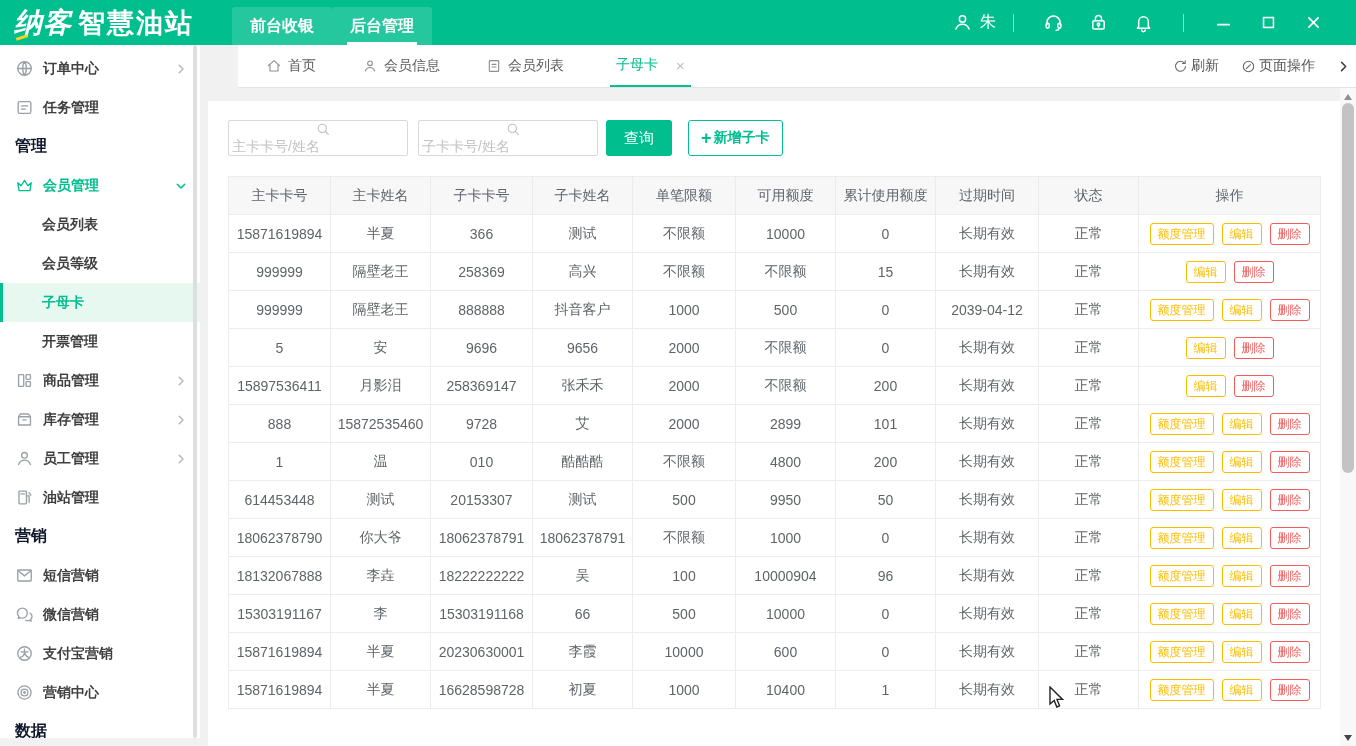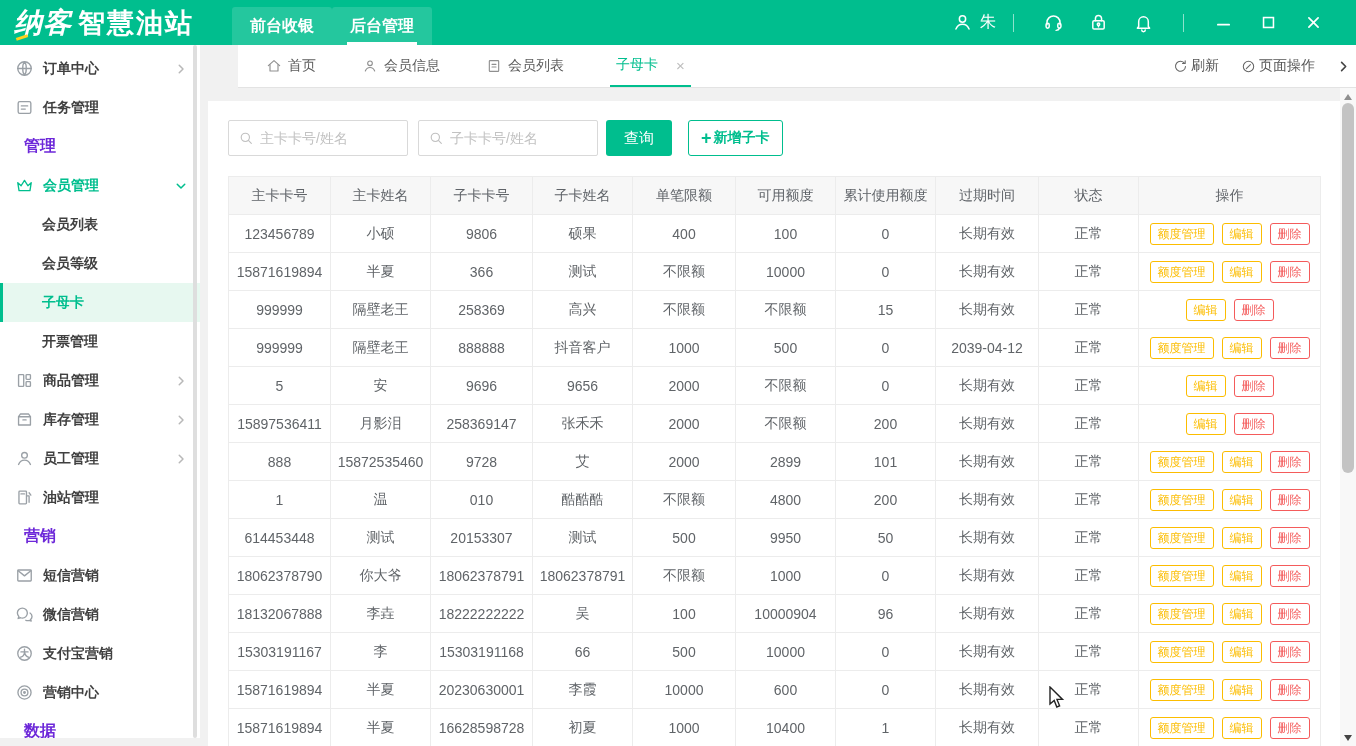--- a/index.html
+++ b/index.html
@@ -31,41 +31,41 @@
 
   
   .sidebar{position:absolute;left:0;top:45px;width:200px;bottom:8px;background:#fff;padding-top:4px;overflow:hidden;}
   .side-scroll{position:absolute;right:3px;top:0;width:4px;height:100%;background:#dedede;border-radius:2px;}
   .side-item,.side-sub,.side-section{height:39px;display:flex;align-items:center;cursor:pointer;}
   .side-item{padding-left:15px;}
   .side-item .ic{width:19px;height:19px;color:#9aa0a6;margin-right:9px;flex:none;}
   .side-item .lbl{font-size:14px;font-weight:bold;color:#404040;}
   .side-item .chev{margin-left:auto;margin-right:13px;width:12px;height:12px;color:#b8b8b8;}
   .side-item.green .lbl,.side-item.green .ic,.side-item.green .chev{color:var(--green);}
-  .side-section{padding-left:24px;font-size:16px;font-weight:bold;color:#6d28d9;cursor:default;}
+  .side-section{padding-left:15px;font-size:16px;font-weight:bold;color:#0f172a;cursor:default;}
   .side-sub{padding-left:42px;font-size:14px;font-weight:bold;color:#404040;}
   .side-sub.selected{background:#e7f8f0;color:var(--green);border-left:3px solid var(--green);padding-left:39px;}
 
   
   .main{position:absolute;left:200px;top:45px;right:0;bottom:0;background:#f1f1f1;padding-left:38px;}
   .tabbar{height:43px;background:#fff;border-bottom:1px solid #e3e3e3;display:flex;align-items:stretch;padding:0 6px 0 28px;}
   .tabs{display:flex;align-items:stretch;column-gap:46px;}
   .tab{display:flex;align-items:center;gap:6px;font-size:14px;color:#5c5c5c;cursor:pointer;}
   .tab .ic{width:16px;height:16px;color:#8f8f8f;}
   .tab.active{color:var(--green);border-bottom:2px solid var(--green);padding:0 6px;}
   .tab .close-x{color:#bdbdbd;font-size:15px;margin-left:12px;cursor:pointer;}
   .tab-actions{margin-left:auto;display:flex;align-items:center;gap:22px;font-size:14px;color:#555;}
   .tb-act{display:flex;align-items:center;gap:3px;cursor:pointer;text-align:right;}
   .tb-act .ic{width:15px;height:15px;color:#666;}
   .tab-actions .chev{width:13px;height:13px;color:#444;cursor:pointer;}
 
   
   .panel{position:absolute;left:8px;top:56px;right:16px;bottom:0;background:#fff;padding:19px 20px 0 20px;overflow:hidden;}
   .toolbar{display:flex;align-items:center;}
-  .search-box{display:inline-flex;align-items:center;width:180px;height:36px;border:1px solid #d9d9d9;border-radius:2px;background:#fff;padding-left:9px;}
+  .search-box{display:inline-flex;align-items:center;width:180px;height:36px;border:1px solid #d9d9d9;border-radius:2px;background:#fff;padding-left:9px;flex-direction:column;}
   .search-box .ic{width:16px;height:16px;color:#c0c0c0;flex:none;}
   .search-box input{border:none;outline:none;flex:1;min-width:0;font-size:14px;color:#333;padding:0 6px;font-family:inherit;background:transparent;}
   .search-box input::placeholder{color:#c2c2c2;}
   .search-box + .search-box{margin-left:10px;}
   .btn-query{margin-left:8px;width:66px;height:36px;background:var(--green);color:#fff;border:none;border-radius:3px;font-size:15px;cursor:pointer;font-family:inherit;}
   .btn-add{margin-left:16px;height:36px;padding:0 12px;background:#fff;color:var(--green);border:1px solid var(--green);border-radius:3px;font-size:14px;font-weight:bold;cursor:pointer;font-family:inherit;display:inline-flex;align-items:center;gap:2px;}
   .btn-add .plus{font-size:18px;font-weight:bold;line-height:1;}
 
   .grid{margin-top:20px;width:1092px;border-collapse:collapse;table-layout:fixed;}
   .grid th,.grid td{border:1px solid #ececec;text-align:center;font-size:14px;overflow:hidden;white-space:nowrap;}
@@ -411,32 +411,20 @@
               <th>单笔限额</th>
               <th>可用额度</th>
               <th>累计使用额度</th>
               <th>过期时间</th>
               <th>状态</th>
               <th>操作</th>
             </tr>
           </thead>
         <tbody id="tbody">
             <tr>
-              <td>123456789</td>
-              <td>小硕</td>
-              <td>9806</td>
-              <td>硕果</td>
-              <td>400</td>
-              <td>100</td>
-              <td>0</td>
-              <td>长期有效</td>
-              <td>正常</td>
-              <td class="actions"><button class="abtn quota">额度管理</button><button class="abtn edit">编辑</button><button class="abtn delete">删除</button></td>
-            </tr>
-            <tr>
               <td>15871619894</td>
               <td>半夏</td>
               <td>366</td>
               <td>测试</td>
               <td>不限额</td>
               <td>10000</td>
               <td>0</td>
               <td>长期有效</td>
               <td>正常</td>
               <td class="actions"><button class="abtn quota">额度管理</button><button class="abtn edit">编辑</button><button class="abtn delete">删除</button></td>

